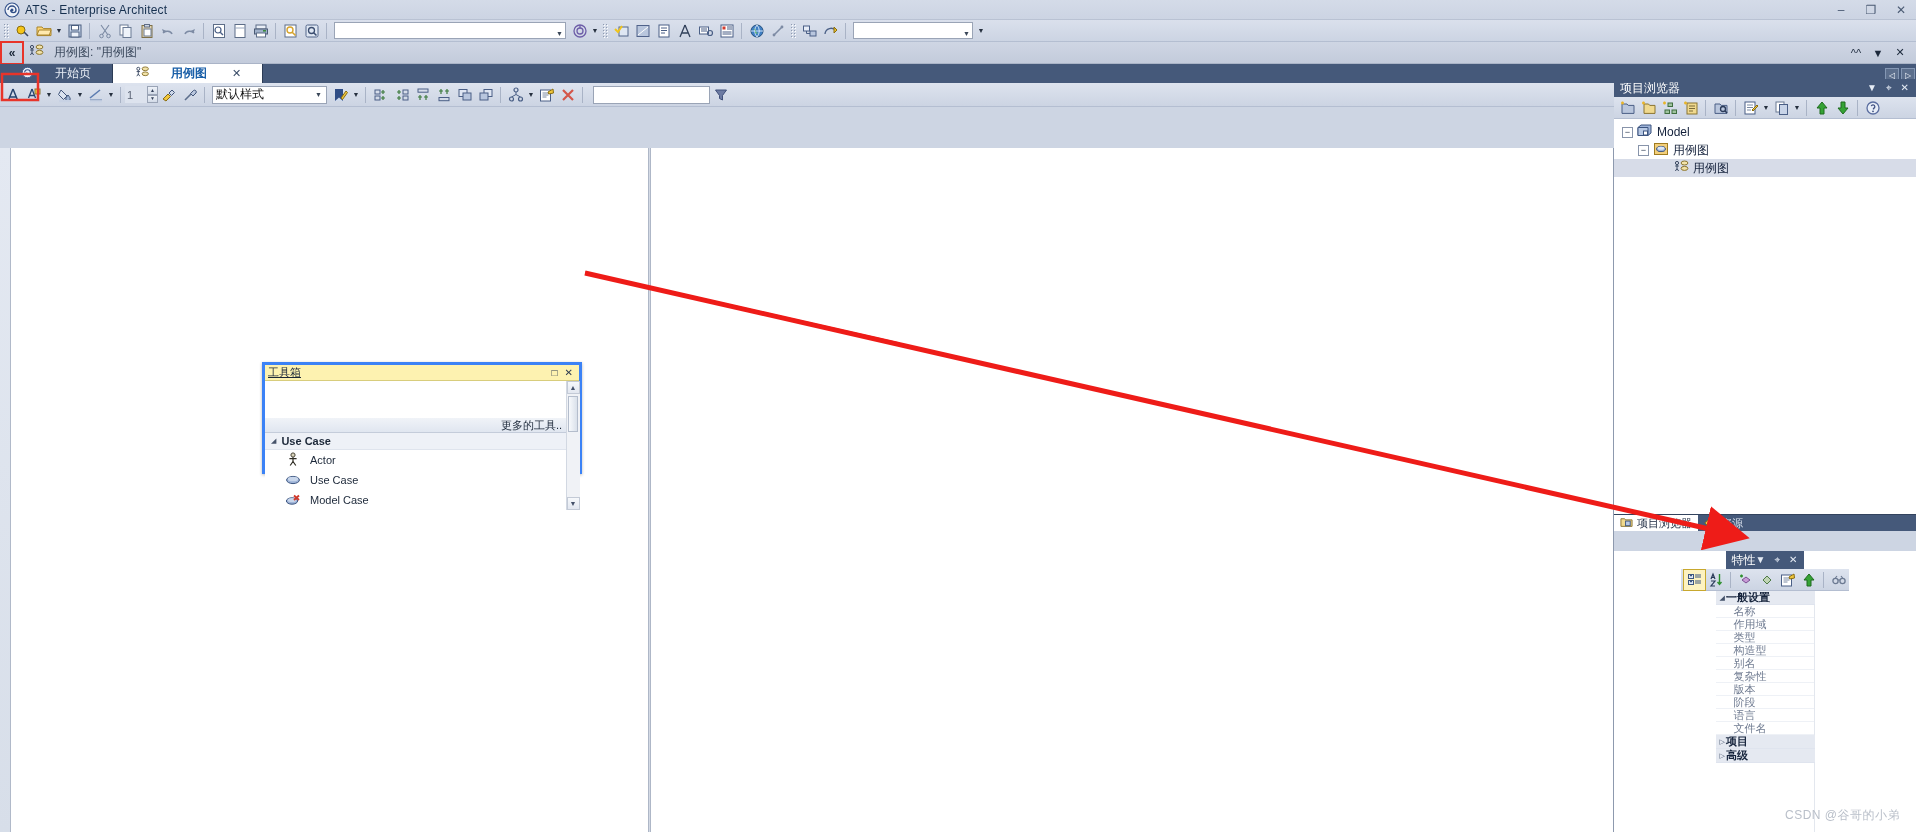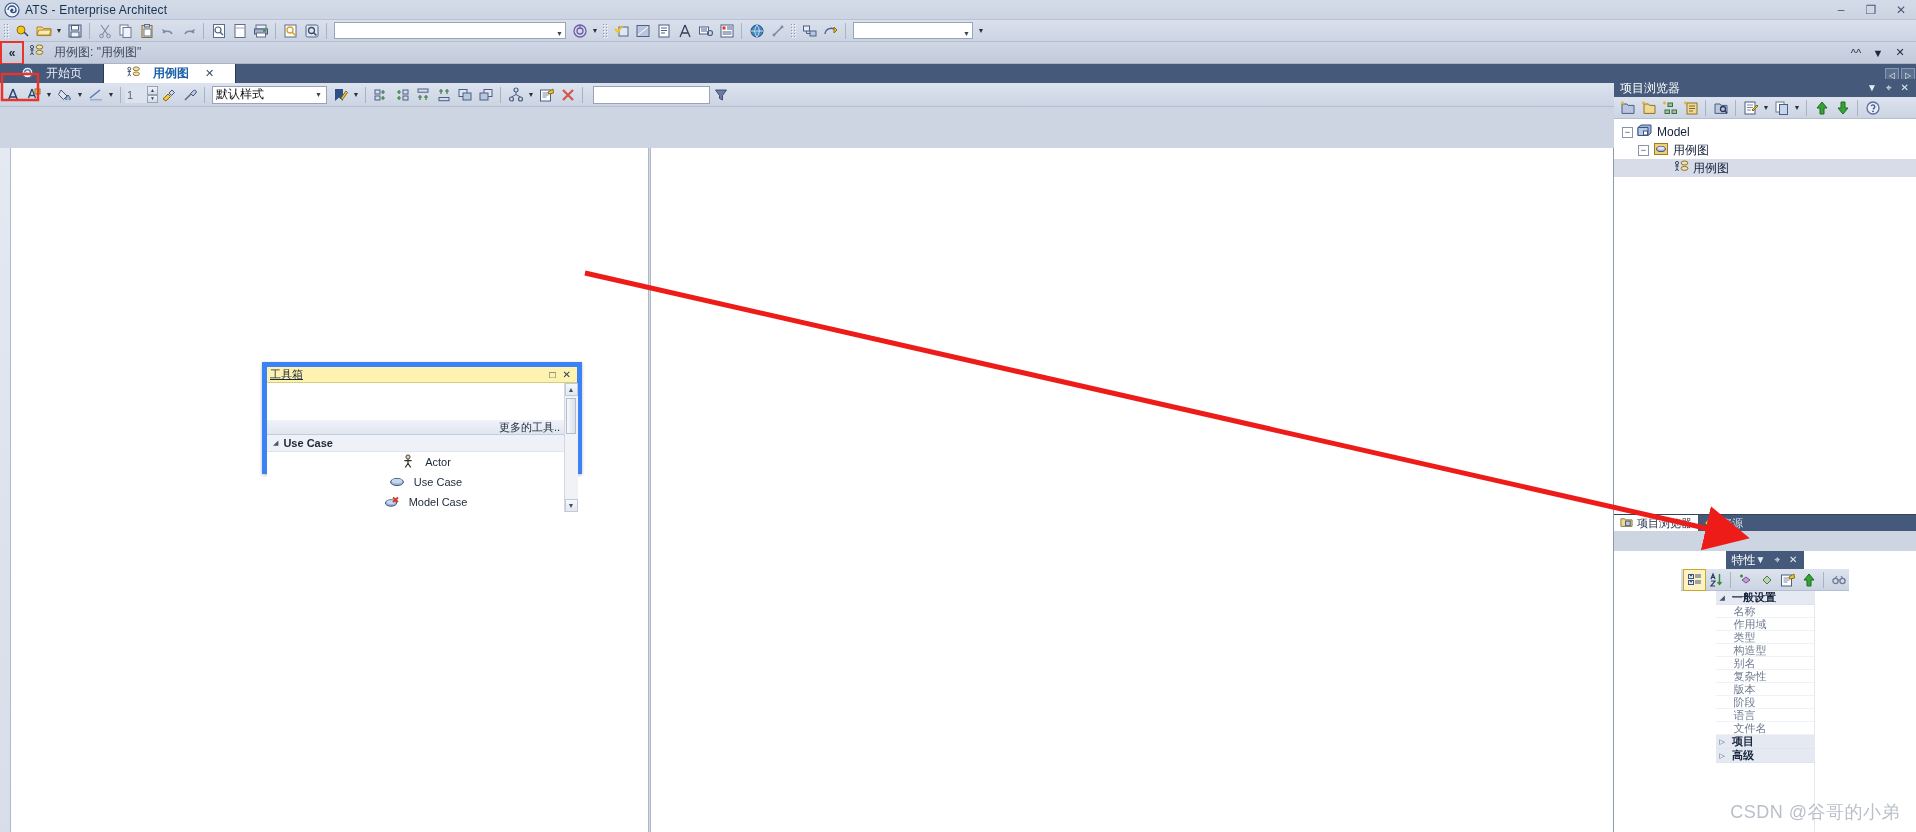--- a/index.html
+++ b/index.html
@@ -109,21 +109,21 @@
     justify-content: center; color: #1d2a3c; font-size: 11px;
   }
 
   
   .tabstrip {
     height: 19px; display: flex; align-items: flex-end;
     background: #45597a;
     position: relative;
   }
   .tab {
-    height: 19px; display: flex; align-items: center; gap: 12px;
+    height: 19px; display: flex; align-items: center; gap: 21px;
     padding: 0 21px; font-size: 12px; color: #e9eef6; white-space: nowrap; text-align: center;
   }
   .tab.active {
     background: #ffffff; color: #1a5fa8; font-weight: bold;
     border-left: 1px solid #2b3b55; border-right: 1px solid #2b3b55;
   }
   .tab .tab-close { font-size: 11px; color: #374a66; margin-left: 4px; }
   .tabstrip .nav {
     margin-left: auto; display: flex; align-items: center;
   }
@@ -176,21 +176,21 @@
     border-right: 1px solid #b0b9c9;
   }
   .canvas-sep {
     position: absolute; left: 648px; top: 0; bottom: 0; width: 3px;
     background: #d4dae5; border-left: 1px solid #aeb7c7; border-right: 1px solid #aeb7c7;
   }
 
   
   .toolbox {
     position: absolute; left: 262px; top: 214px; width: 320px; height: 112px;
-    border: 5px solid #3b82f6; background: #ffffff;
+    border: 3px solid #3b82f6; background: #ffffff;
     box-shadow: 0 1px 3px rgba(0,0,0,.28);
     display: flex; flex-direction: column;
   }
   .toolbox-title {
     height: 16px; background: #fdf2b0;
     border-bottom: 1px solid #d8cd7c;
     display: flex; align-items: center; padding: 0 3px;
     font-size: 11px; color: #1b2738;
   }
   .toolbox-title .t-label { text-decoration: underline; }
@@ -205,21 +205,21 @@
     padding-right: 4px; font-size: 11px; color: #1b2738;
   }
   .tb-group {
     height: 17px; background: #eef1f7; border-bottom: 1px solid #dfe4ed;
     display: flex; align-items: center; padding-left: 6px; gap: 5px;
     font-size: 11px; font-weight: bold; color: #1b2738;
   }
   .tb-group .tri { font-size: 7px; color: #46536a; }
   .tbx-item {
     height: 20px; display: flex; align-items: center; gap: 9px;
-    padding-left: 20px; font-size: 11px; color: #1b2738; justify-content: center;
+    padding-left: 20px; font-size: 11px; color: #1b2738;
   }
   .tbx-item .ic { width: 16px; display: flex; justify-content: center; flex:none; }
   .toolbox-scroll {
     width: 13px; background: #f0f2f6; border-left: 1px solid #d2d8e2;
     display: flex; flex-direction: column; align-items: center;
   }
   .toolbox-scroll .sb-btn {
     width: 13px; height: 13px; display: flex; align-items: center; justify-content: center;
     font-size: 7px; color: #44516a;
     background: linear-gradient(to bottom,#f6f8fb,#e2e7f0);
@@ -267,35 +267,35 @@
     border-top: 1px solid #33435e;
   }
   .panel-tab {
     display: flex; align-items: center; gap: 4px; padding: 0 6px;
     font-size: 11px; color: #dde4ef;
   }
   .panel-tab.active { background: #ffffff; color: #16243c; }
   .props-grid { flex: 1; background: #ffffff; overflow: hidden; display:flex; flex-direction:column; }
   .props-section {
     height: 14px; background: #e5e9f1; border-bottom: 1px solid #dfe4ee;
-    display: flex; align-items: center; gap: 7px; padding-left: 4px;
+    display: flex; align-items: center; gap: 1px; padding-left: 4px;
     font-size: 11px; font-weight: bold; color: #16243c;
   }
   .props-section .tri { font-size: 7px; color: #44526a; }
   .props-row {
     height: 13px; display: flex; align-items: center;
     border-bottom: 1px solid #eef1f6;
     font-size: 11px; color: #6f7b91;
   }
   .props-row .k { width: 98px; padding-left: 18px; }
   .props-row .v { flex: 1; border-left: 1px solid #e3e7ee; height: 13px; }
 
   .watermark {
     position: absolute; right: 16px; bottom: 8px;
-    font-size: 18px; color: #b9bfc9; letter-spacing: .5px;
+    font-size: 12px; color: #b9bfc9; letter-spacing: .5px;
     pointer-events: none;
   }
 </style>
 </head>
 <body>
 
 <div class="app">
 
   <div class="titlebar">
     <span class="app-icon">

